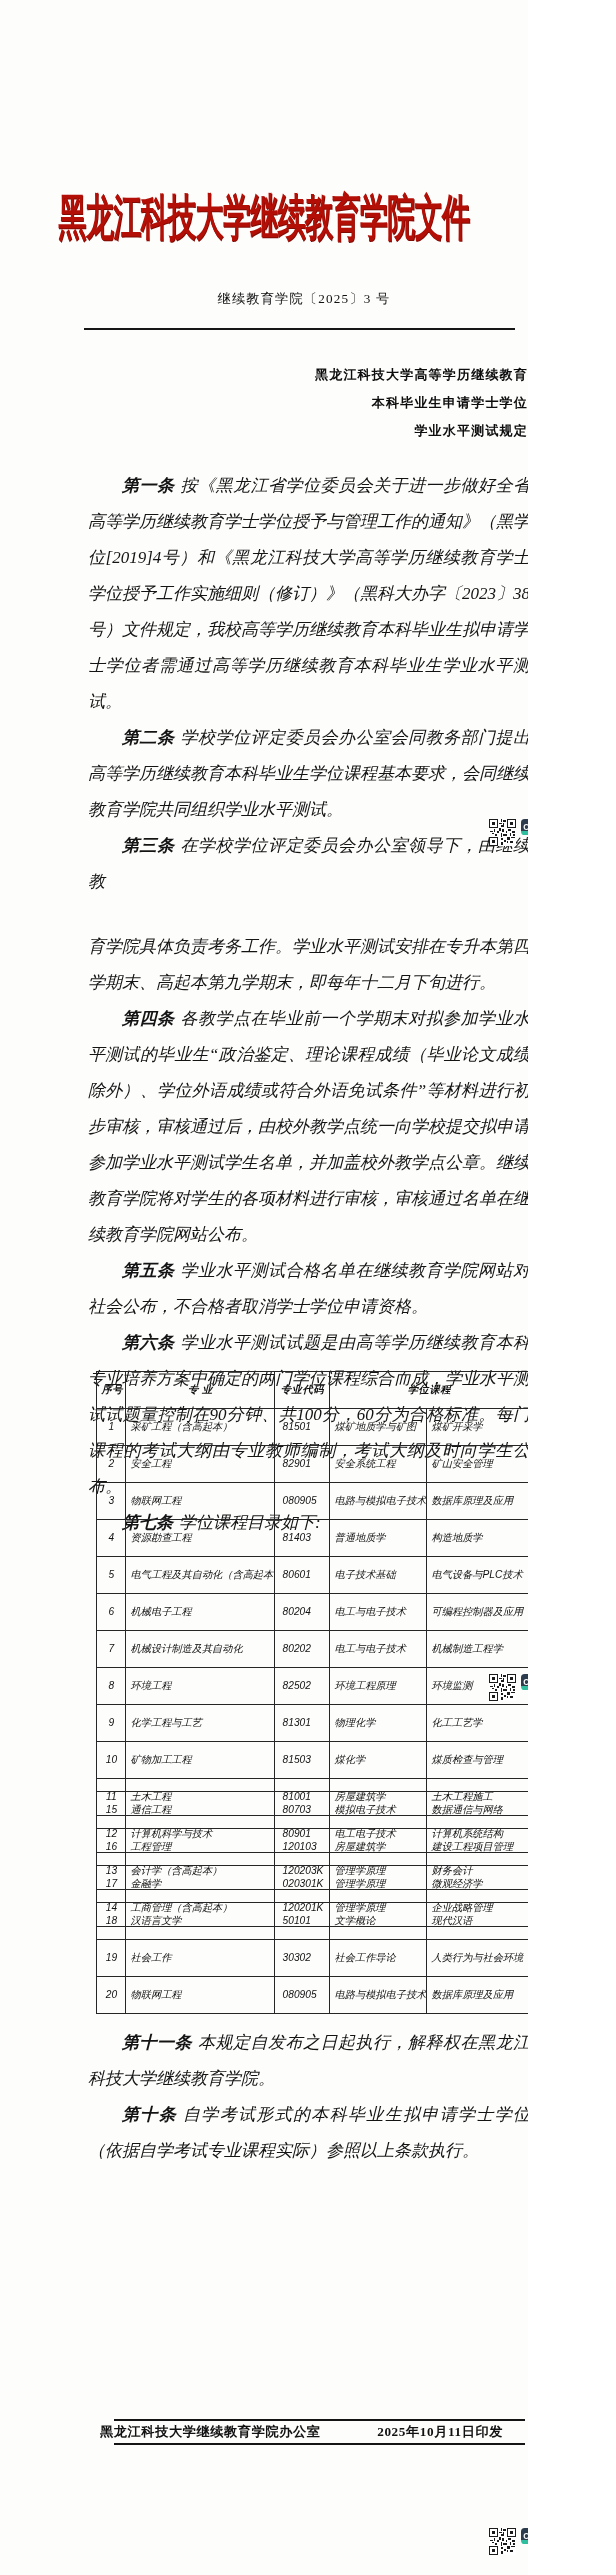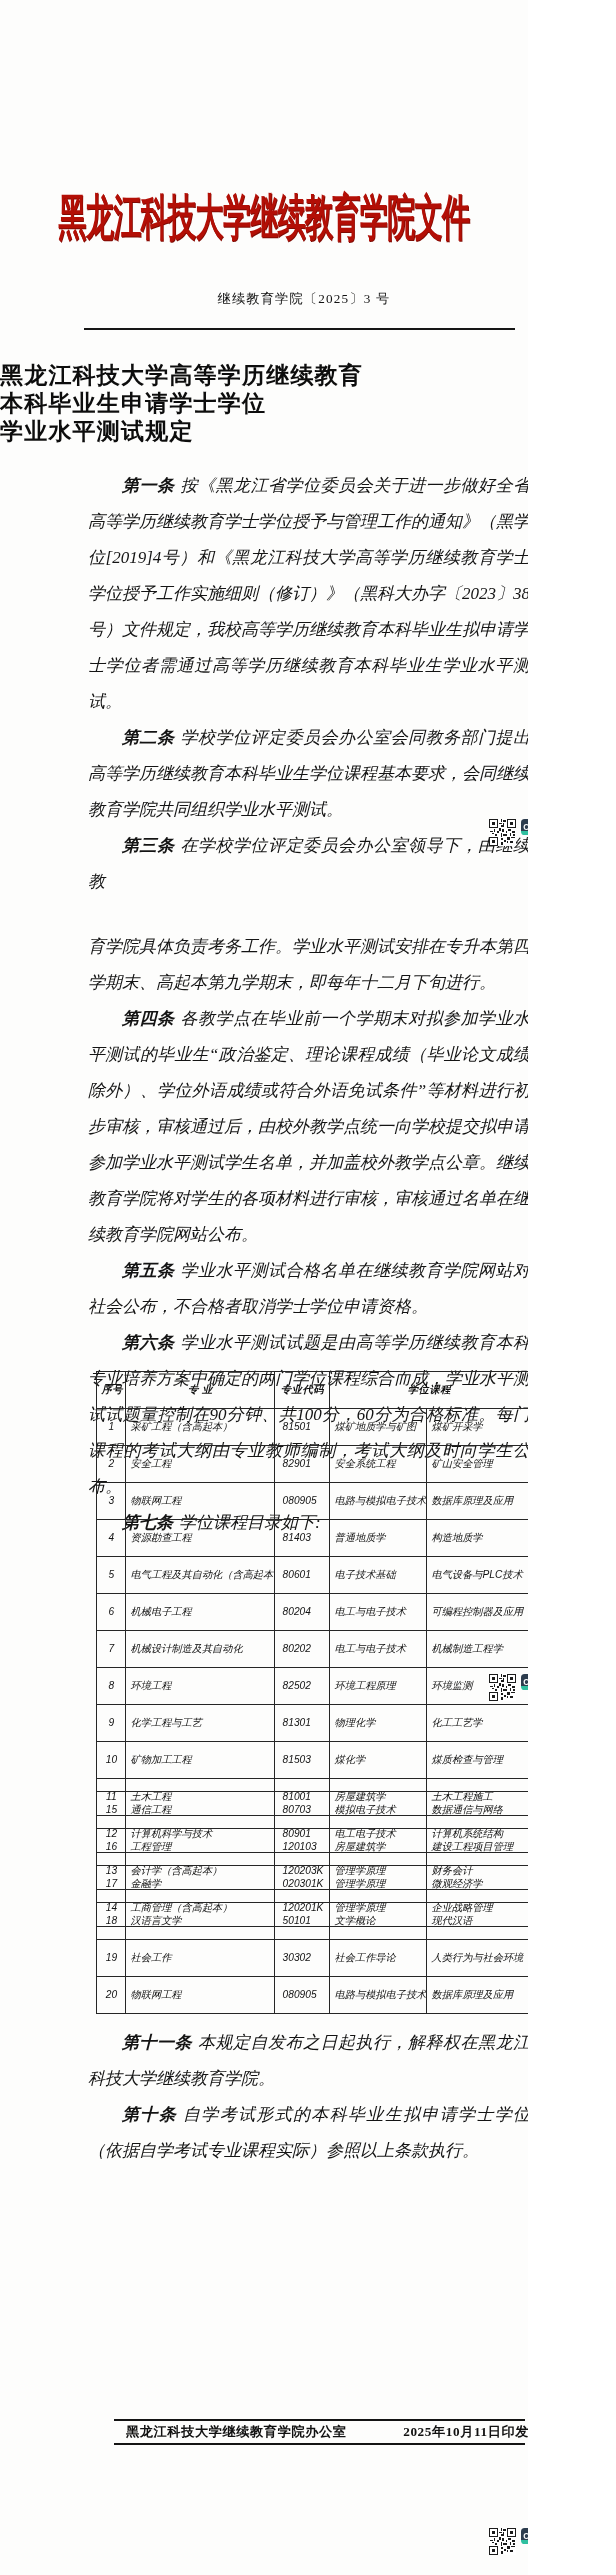--- a/index.html
+++ b/index.html
@@ -14,23 +14,23 @@
     transform:scaleY(1.75);transform-origin:center;white-space:nowrap;
     text-shadow:0.6px 0.6px 0 #7e0b04;
   }
   .doc-number{
     position:absolute;top:290px;left:0;width:100%;text-align:center;
     font-size:13.2px;letter-spacing:1.2px;color:#111;padding-left:40px;
   }
   .divider{position:absolute;top:328px;left:84px;width:431px;height:1.8px;background:#161616;}
   
   .doc-title{
-    position:absolute;top:361px;left:0;width:100%;text-align:left;
+    position:absolute;top:361px;left:0;width:100%;text-align:right;
     font-family:"Liberation Sans","DejaVu Sans",sans-serif;
-    font-weight:700;font-size:23px;line-height:28px;letter-spacing:1.2px;color:#0d0d0d;
+    font-weight:700;font-size:13px;line-height:28px;letter-spacing:1.2px;color:#0d0d0d;
   }
   
   .body-block{
     position:absolute;left:88px;width:442px;
     font-size:17px;line-height:36px;text-align:justify;color:#141414;font-style:italic;
   }
   #body1{top:468px;}
   #body2{top:929px;}
   #body3{top:1779px;}
   .para{margin:0;text-indent:2em;}
@@ -49,21 +49,21 @@
   .course-table th{font-weight:700;height:15.6px;text-align:center;letter-spacing:0.6px;}
   .course-table td:nth-child(1){text-align:center;}
   .course-table td:nth-child(3){text-align:left;padding-left:7.2px;}
   .col-idx{width:29px;}.col-major{width:149px;}.col-code{width:55px;}
   .col-c1{width:97px;}.col-c2{width:102px;}
   
   .footer-rule{position:absolute;left:114px;width:411px;height:1.8px;background:#141414;}
   #frule-top{top:2419px;}
   #frule-bottom{top:2443px;}
   .footer-row{
-    position:absolute;top:2422px;left:126px;width:403px;display:flex;
+    position:absolute;top:2422px;left:100px;width:403px;display:flex;
     justify-content:space-between;align-items:center;font-size:13.2px;font-weight:600;
     line-height:19px;color:#111;letter-spacing:0.6px;
   }
   
   .watermark{position:absolute;left:489px;display:flex;gap:5.4px;align-items:flex-start;}
   #wm1{top:819px;} #wm2{top:1674px;} #wm3{top:2528px;}
   .qr{width:27px;height:27px;display:block;}
   .wm-col{display:flex;flex-direction:row;}
   .wm-toprow{display:flex;align-items:center;gap:3.6px;}
   .cs-logo{

